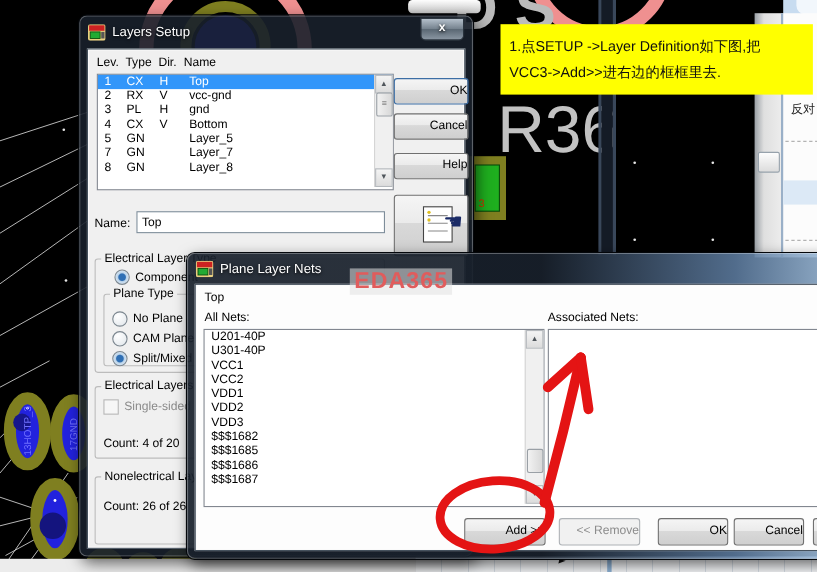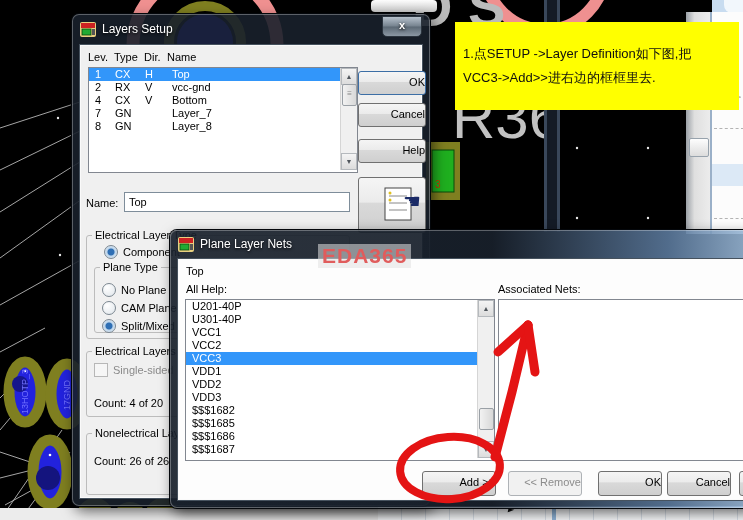--- a/index.html
+++ b/index.html
@@ -75,21 +75,21 @@
   
   #win-plane{left:170px;top:230px;width:586px;height:278px;z-index:4;
     background:linear-gradient(90deg,rgba(24,32,43,.92) 55%,rgba(90,120,155,.9) 85%,rgba(160,190,220,.9));}
   #win-plane .titlebar{height:28px;}
   #win-plane .client{height:241px;background:#fdfdfd;}
   .netrow{height:13px;line-height:13px;padding-left:6px;white-space:nowrap;}
   .watermark{position:absolute;left:148px;top:14px;font-size:21px;font-weight:bold;color:#e05c5c;
     background:rgba(225,225,225,.55);padding:0 4px;letter-spacing:1px;z-index:5;}
 
   .note{position:absolute;left:455px;top:22px;width:268px;height:48px;background:#ffff00;z-index:6;
-    padding:20px 8px;font-size:13px;line-height:24px;color:#101010;white-space:nowrap;}
+    padding:8px 8px;font-size:13px;line-height:24px;color:#101010;white-space:nowrap;}
   .anno{position:absolute;left:0;top:0;z-index:7;pointer-events:none;}
 </style>
 </head>
 <body>
 
 <div class="screen">
 
   <svg class="abs" width="743" height="520" viewBox="0 0 743 520" style="left:0;top:0;z-index:0;">
     <rect width="743" height="520" fill="#000"></rect>
 
@@ -202,21 +202,23 @@
     <div class="client">
       <div class="hdr">
         <span style="left:8px">Lev.</span>
         <span style="left:34px">Type</span>
         <span style="left:64px">Dir.</span>
         <span style="left:87px">Name</span>
       </div>
       <div class="listbox" style="left:8px;top:22px;width:268px;height:104px;">
         <div class="lrow sel"><span class="c1">1</span><span class="c2">CX</span><span class="c3">H</span><span>Top</span></div>
         <div class="lrow"><span class="c1">2</span><span class="c2">RX</span><span class="c3">V</span><span>vcc-gnd</span></div>
+        <div class="lrow"><span class="c1">3</span><span class="c2">PL</span><span class="c3">H</span><span>gnd</span></div>
         <div class="lrow"><span class="c1">4</span><span class="c2">CX</span><span class="c3">V</span><span>Bottom</span></div>
+        <div class="lrow"><span class="c1">5</span><span class="c2">GN</span><span class="c3"></span><span>Layer_5</span></div>
         <div class="lrow"><span class="c1">7</span><span class="c2">GN</span><span class="c3"></span><span>Layer_7</span></div>
         <div class="lrow"><span class="c1">8</span><span class="c2">GN</span><span class="c3"></span><span>Layer_8</span></div>
         <div class="vscroll" style="height:102px;">
           <div class="varrow">▲</div>
           <div class="vthumb" style="top:16px;height:20px;">≡</div>
           <div class="varrow" style="position:absolute;bottom:0;width:14px;">▼</div>
         </div>
       </div>
       <div class="btn" style="left:278px;top:26px;width:66px;height:22px;line-height:20px;border-color:#3c6ea5;">OK</div>
       <div class="btn" style="left:278px;top:58px;width:66px;height:22px;line-height:20px;">Cancel</div>
@@ -276,29 +278,28 @@
         <rect width="16" height="15" rx="2" fill="#e8d080"></rect>
         <rect x="1" y="1" width="14" height="5" fill="#cc2222"></rect>
         <rect x="2" y="7" width="9" height="6" fill="#22aa33" stroke="#0a4a0a" stroke-width="0.8"></rect>
         <rect x="12" y="7" width="3" height="6" fill="#555"></rect>
       </svg>
       <span class="t">Plane Layer Nets</span>
     </div>
     <div class="watermark">EDA365</div>
     <div class="client">
       <div class="lab" style="left:8px;top:6px;">Top</div>
-      <div class="lab" style="left:8px;top:24px;">All Help:</div>
+      <div class="lab" style="left:8px;top:24px;">All Nets:</div>
       <div class="lab" style="left:320px;top:24px;">Associated Nets:</div>
 
       <div class="listbox" style="left:7px;top:40px;width:308px;height:160px;">
         <div class="netrow">U201-40P</div>
         <div class="netrow">U301-40P</div>
         <div class="netrow">VCC1</div>
         <div class="netrow">VCC2</div>
-        <div class="netrow sel">VCC3</div>
         <div class="netrow">VDD1</div>
         <div class="netrow">VDD2</div>
         <div class="netrow">VDD3</div>
         <div class="netrow">$$$1682</div>
         <div class="netrow">$$$1685</div>
         <div class="netrow">$$$1686</div>
         <div class="netrow">$$$1687</div>
         <div class="vscroll" style="height:158px;">
           <div class="varrow">▲</div>
           <div class="vthumb" style="top:108px;height:20px;"></div>

